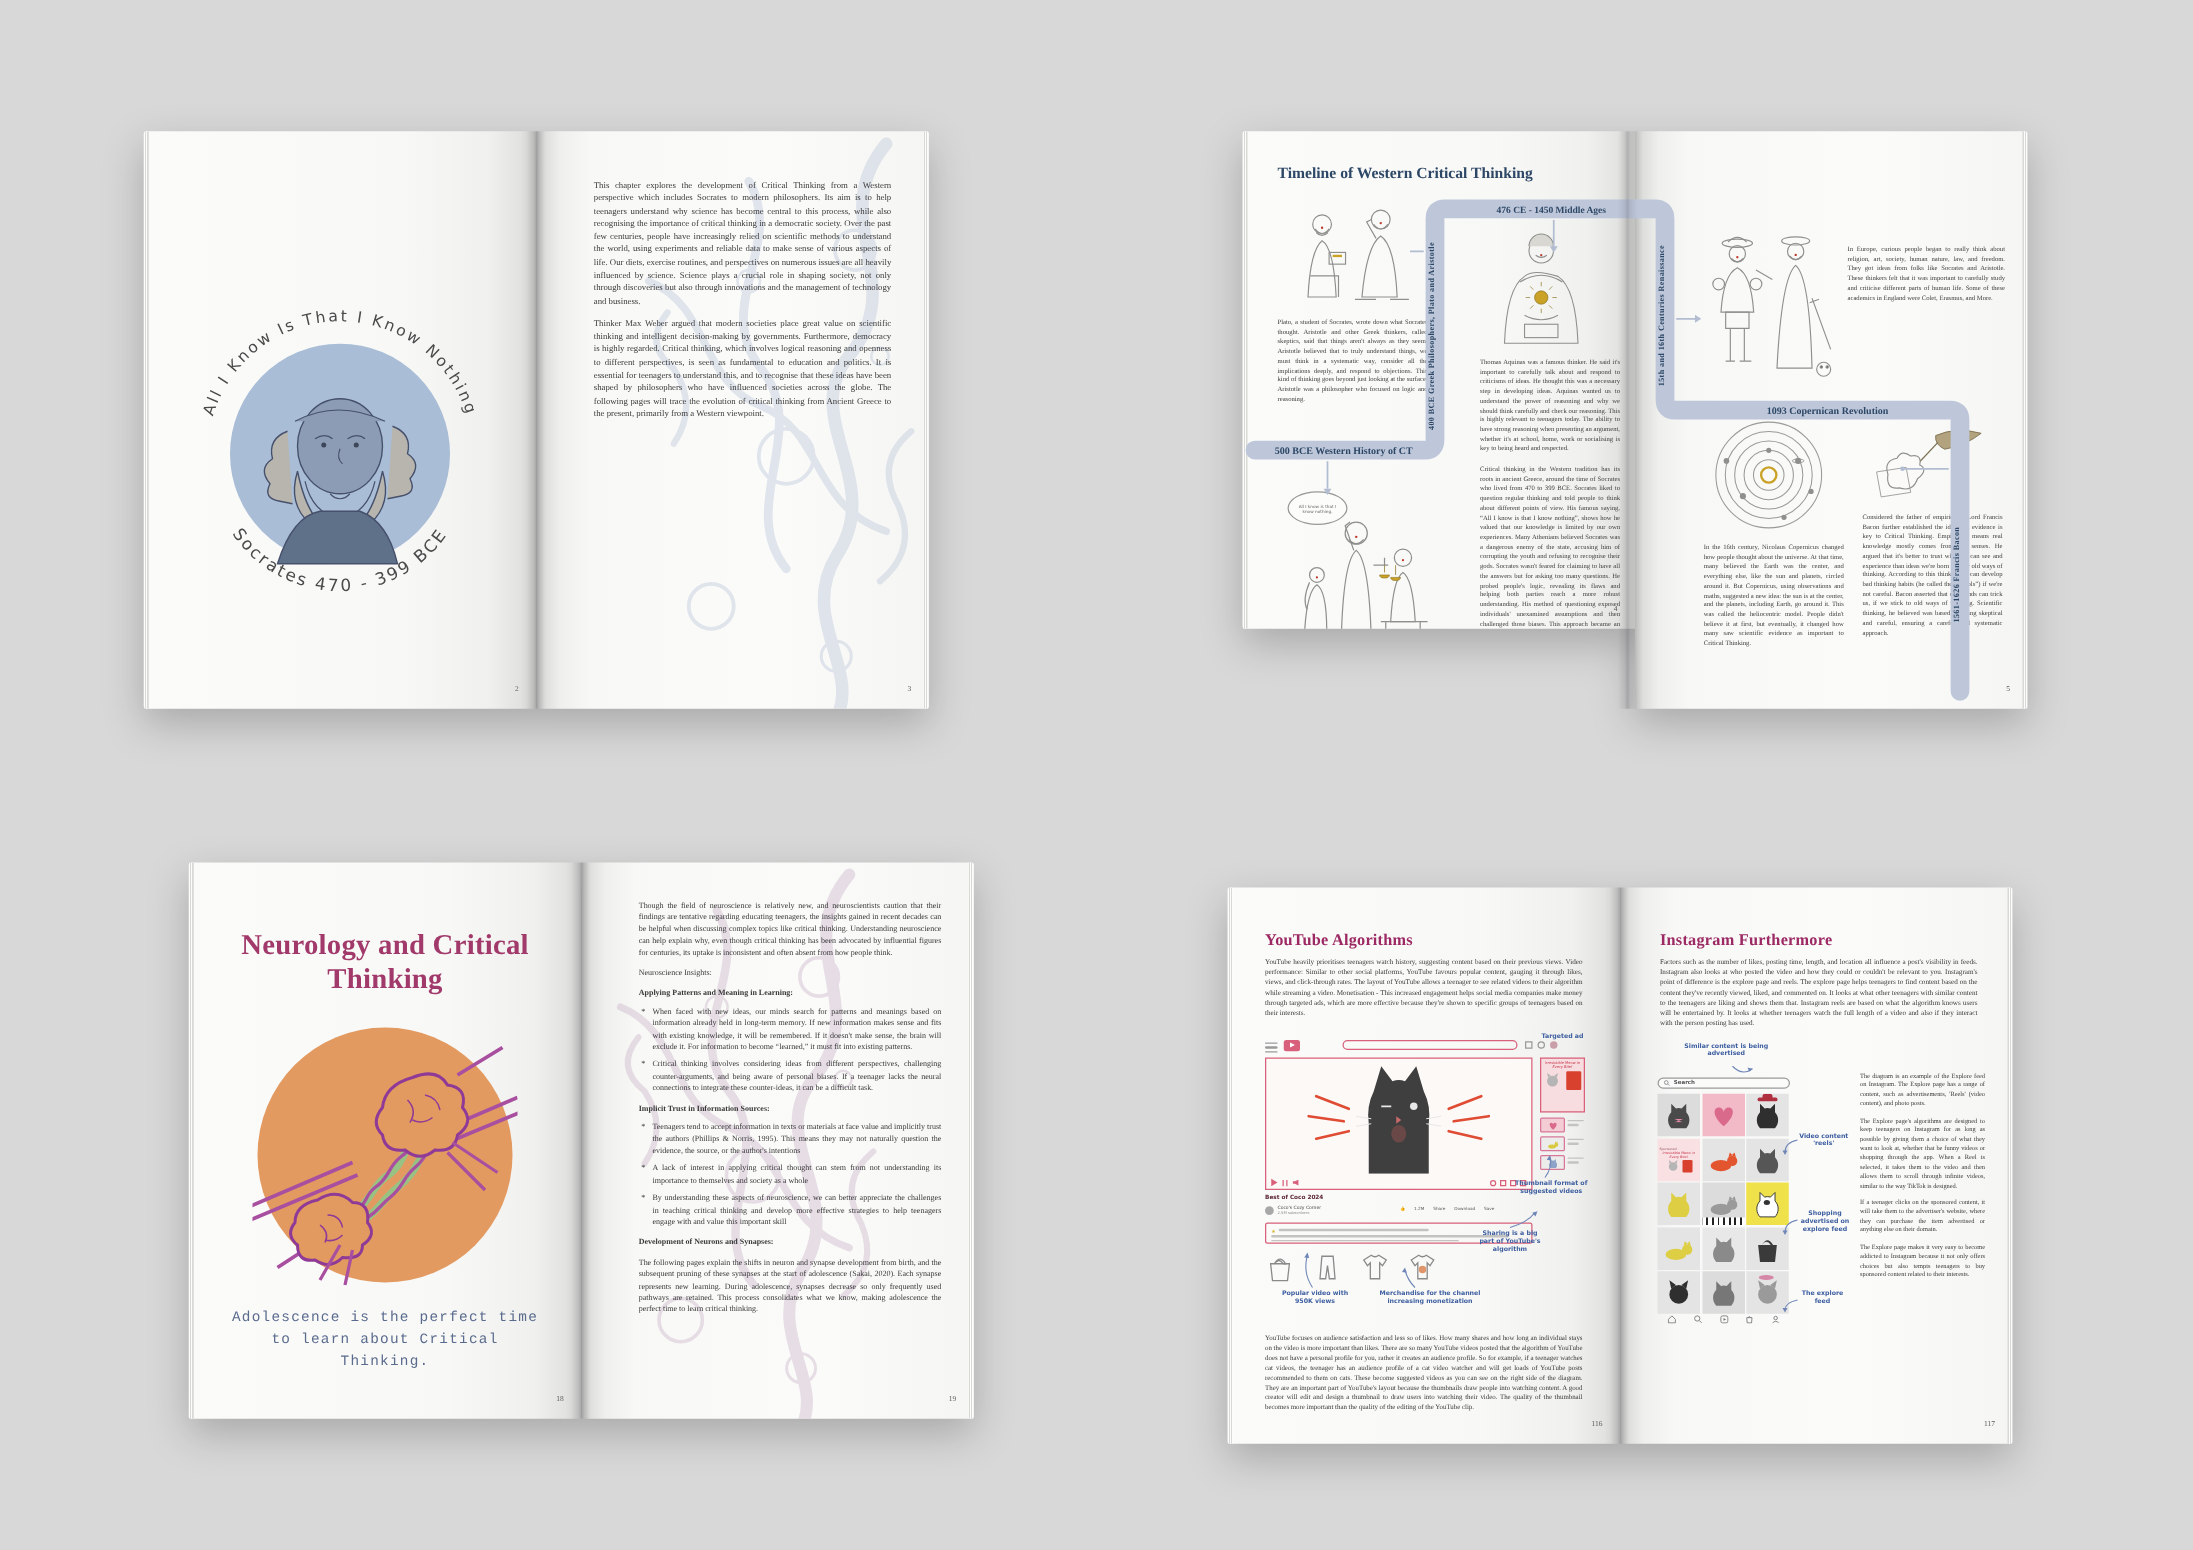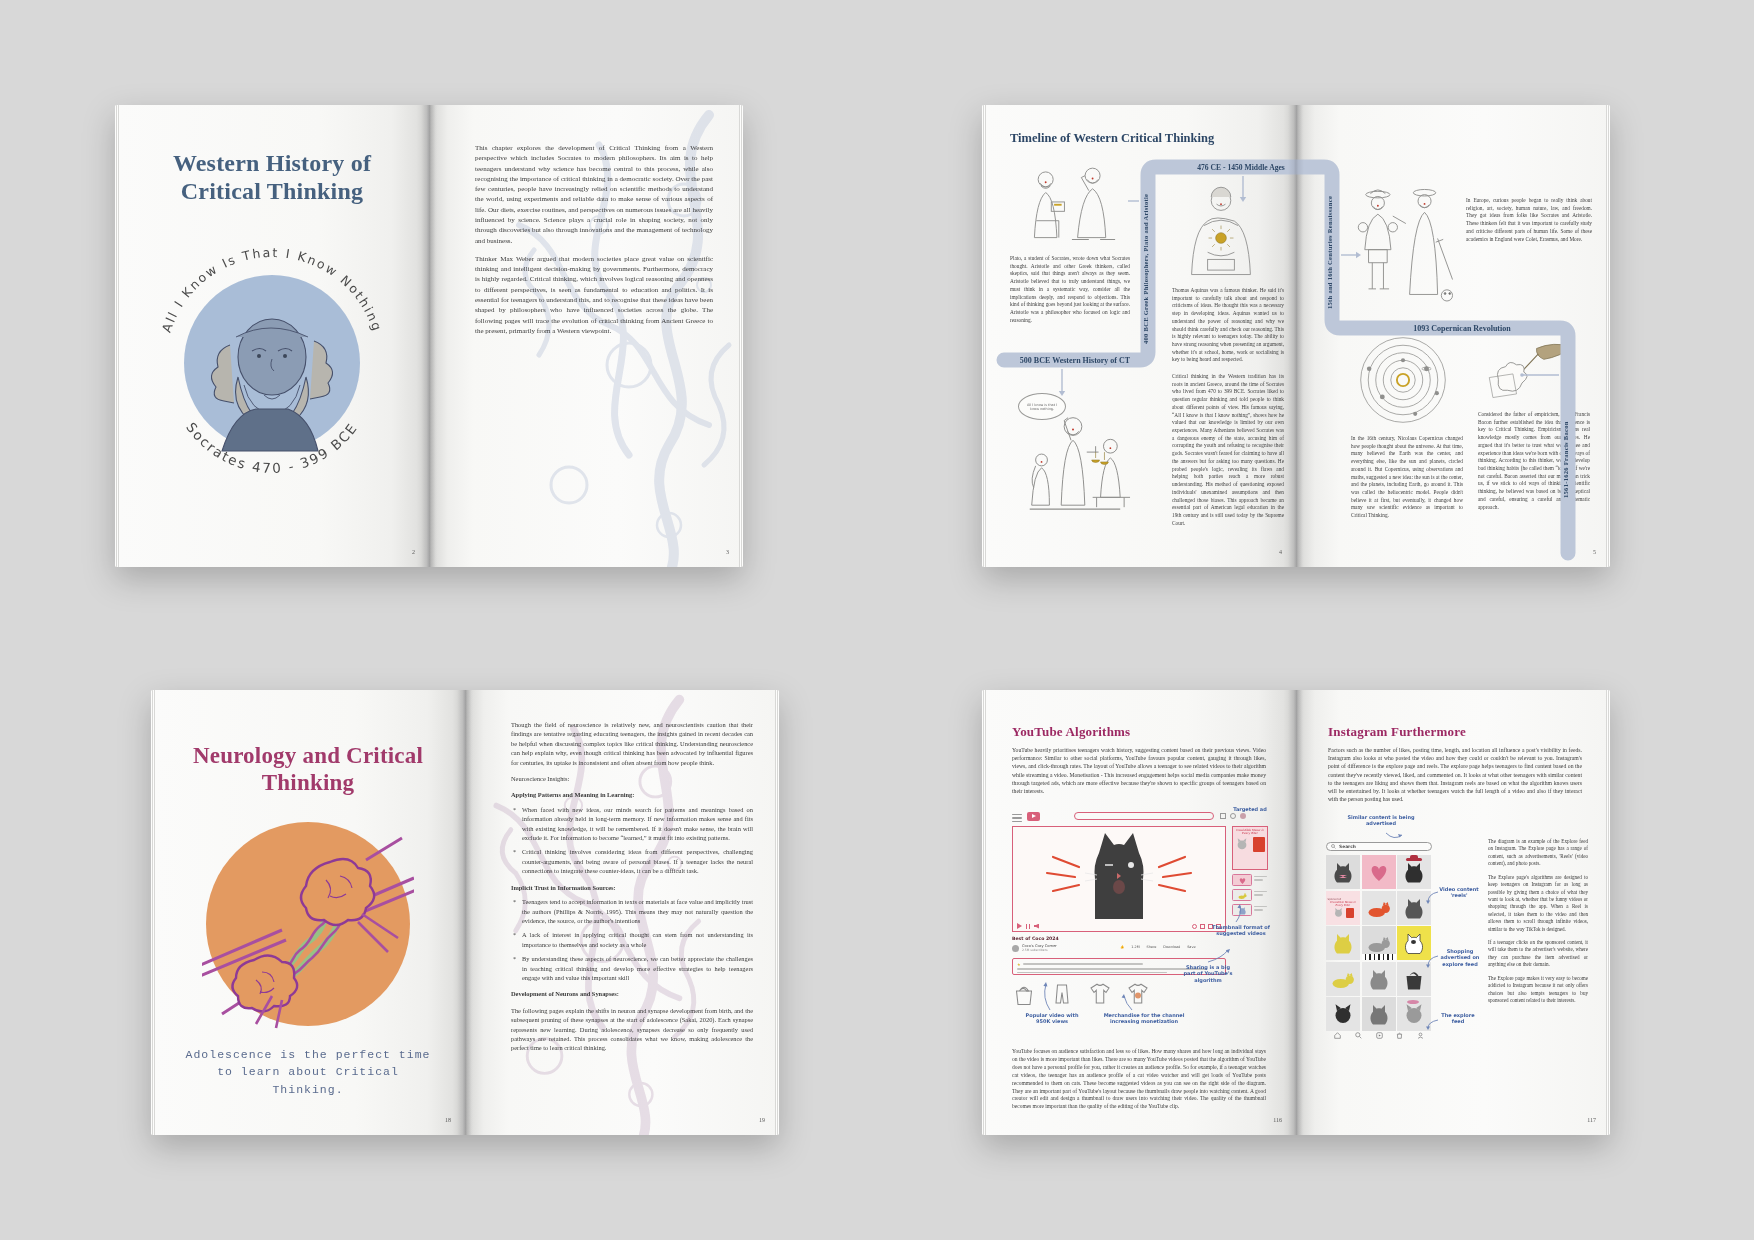--- a/index.html
+++ b/index.html
@@ -86,21 +86,20 @@
         <circle cx="225" cy="180" r="7" stroke-width="2"></circle>
         <circle cx="120" cy="120" r="9" stroke-width="2"></circle>
         <circle cx="190" cy="420" r="12" stroke-width="2.5"></circle>
       </g>
     </g>
   </defs>
 </svg>
 
 <div class="bk" style="left:115px; top:105px;">
   <div class="pg pl" style="height:462px;">
-    <div class="abs chapter-title" style="left:22px; top:44px; width:270px; font-size:24px; color:#46617f;">Western History of Critical Thinking</div>
     <svg class="abs" style="left:37px; top:120px;" width="240" height="250" viewBox="0 0 240 250">
       <defs>
         <path id="arcTop" d="M 14 138 A 106 106 0 0 1 226 138" fill="none"></path>
         <path id="arcBot" d="M 30 196 A 104 104 0 0 0 210 196" fill="none"></path>
       </defs>
       <circle cx="120" cy="138" r="88" fill="#a9bdd7"></circle>
 
       <g stroke="#46506b" stroke-width="1.1">
         <path d="M78 120 q-16 6 -12 22 q-12 8 -2 20 q-6 12 8 14 l10 2" fill="#b7b5ae"></path>
         <path d="M162 116 q16 6 12 22 q12 8 2 20 q6 12 -8 14 l-10 2" fill="#b7b5ae"></path>
@@ -130,21 +129,21 @@
     <div class="abs body-text" style="left:46px; top:38px; width:238px;">
       <p>This chapter explores the development of Critical Thinking from a Western perspective which includes Socrates to modern philosophers. Its aim is to help teenagers understand why science has become central to this process, while also recognising the importance of critical thinking in a democratic society. Over the past few centuries, people have increasingly relied on scientific methods to understand the world, using experiments and reliable data to make sense of various aspects of life. Our diets, exercise routines, and perspectives on numerous issues are all heavily influenced by science. Science plays a crucial role in shaping society, not only through discoveries but also through innovations and the management of technology and business.</p>
       <p>Thinker Max Weber argued that modern societies place great value on scientific thinking and intelligent decision-making by governments. Furthermore, democracy is highly regarded. Critical thinking, which involves logical reasoning and openness to different perspectives, is seen as fundamental to education and politics. It is essential for teenagers to understand this, and to recognise that these ideas have been shaped by philosophers who have influenced societies across the globe. The following pages will trace the evolution of critical thinking from Ancient Greece to the present, primarily from a Western viewpoint.</p>
     </div>
     <div class="pnum">3</div>
   </div>
   <div class="spine"></div>
 </div>
 
 <div class="bk" style="left:982px; top:105px;">
-  <div class="pg pl" style="height:462px;">
+  <div class="pg pl" style="height:398px;margin-left:12px;">
     <div class="abs" style="left:28px; top:26px; width:260px; font-weight:700; font-size:12.5px; color:#2d4766;">Timeline of Western Critical Thinking</div>
 
     <svg class="abs" style="left:28px; top:52px;" width="122" height="88" viewBox="0 0 130 90">
       <g fill="none" stroke="#8f8f8d" stroke-width="1">
         <circle cx="38" cy="22" r="8"></circle>
           <path d="M32 26 q6 8 12 0 M33 29 q5 5 10 0"></path>
         <path d="M26 84 q2 -40 12 -48 q10 6 12 48 z"></path>
         <rect x="44" y="46" width="14" height="10"></rect>
           <path d="M28 66 h24 v18"></path>
         <circle cx="88" cy="18" r="8"></circle>
@@ -349,21 +348,21 @@
           </li>
       </ul>
       <div class="hd">Development of Neurons and Synapses:</div>
       <div class="sp">The following pages explain the shifts in neuron and synapse development from birth, and the subsequent pruning of these synapses at the start of adolescence (Sakai, 2020). Each synapse represents new learning. During adolescence, synapses decrease so only frequently used pathways are retained. This process consolidates what we know, making adolescence the perfect time to learn critical thinking.</div>
     </div>
     <div class="pnum">19</div>
   </div>
   <div class="spine"></div>
 </div>
 
-<div class="bk" style="left:982px; top:690px;">
+<div class="bk" style="left:982px; top:710px;">
 
   <div class="pg pl" style="height:445px;">
     <div class="abs alg-heading" style="left:30px; top:34px;">YouTube Algorithms</div>
     <div class="abs alg-text" style="left:30px; top:56px; width:254px;">YouTube heavily prioritises teenagers watch history, suggesting content based on their previous views. Video performance: Similar to other social platforms, YouTube favours popular content, gauging it through likes, views, and click-through rates. The layout of YouTube allows a teenager to see related videos to their algorithm while streaming a video. Monetisation - This increased engagement helps social media companies make money through targeted ads, which are more effective because they're shown to specific groups of teenagers based on their interests.</div>
 
     <div class="abs" style="left:30px; top:122px; width:256px; height:230px;">
 
       <div class="abs" style="left:0; top:0; width:10px;">
         <div class="tb" style="background:#9a9a9a;"></div>
           <div class="tb" style="background:#9a9a9a;"></div>

